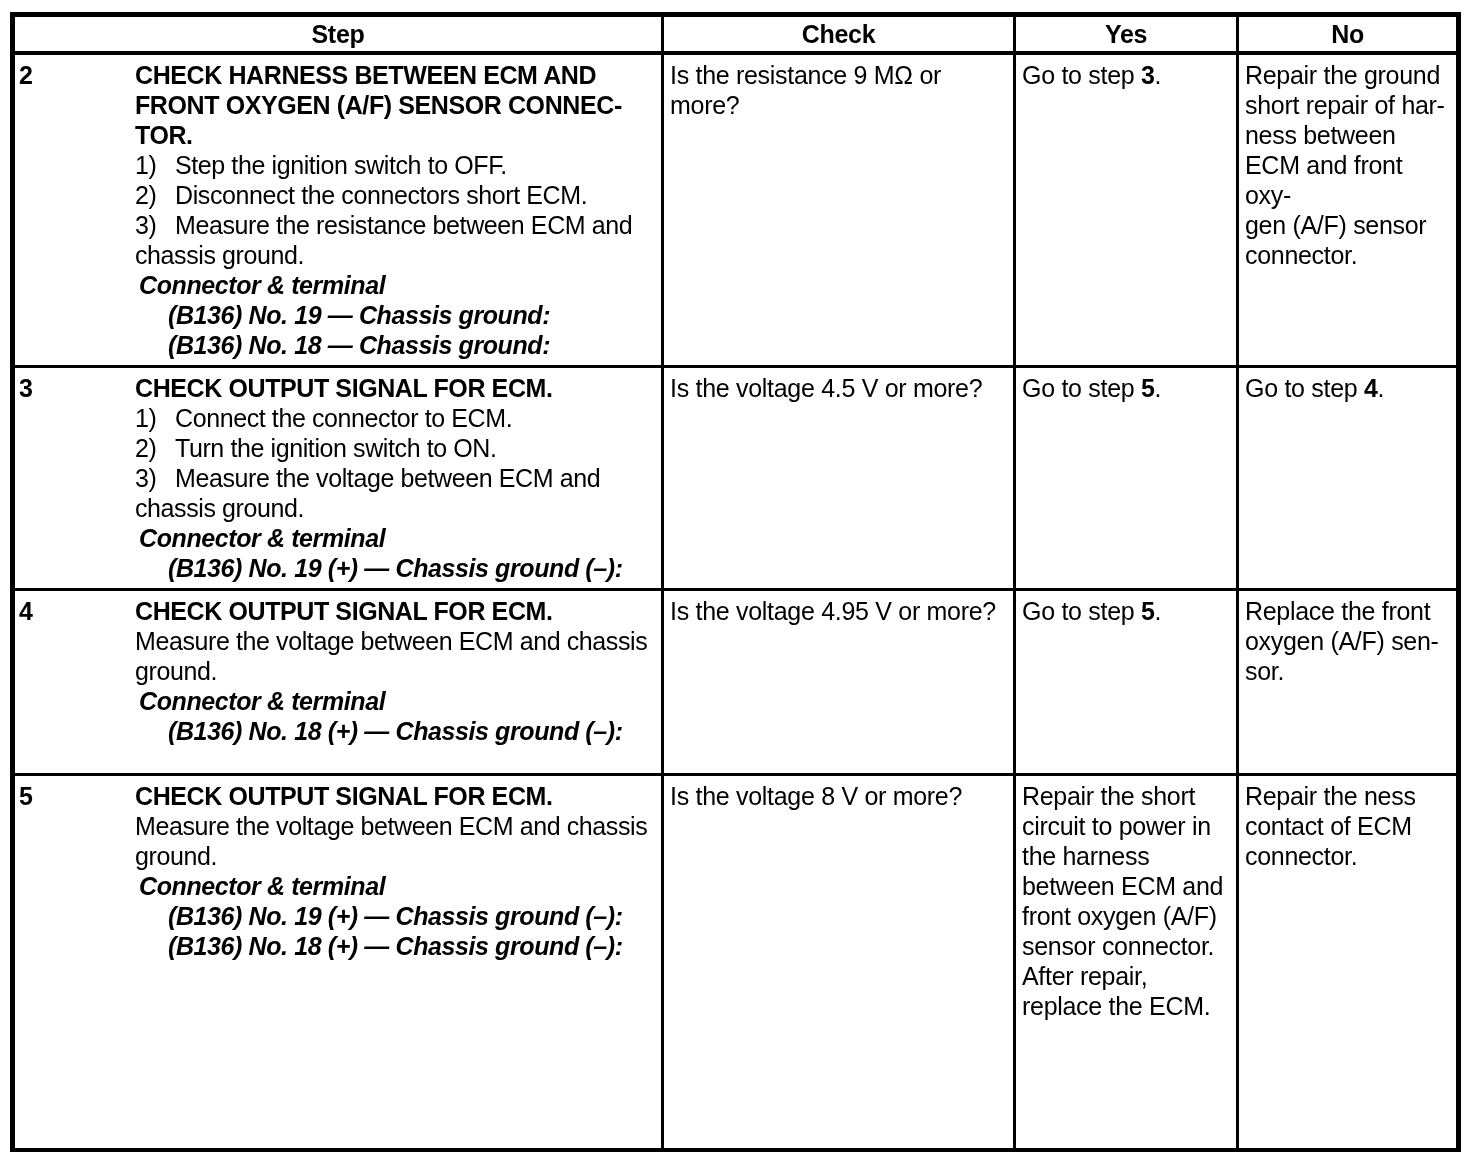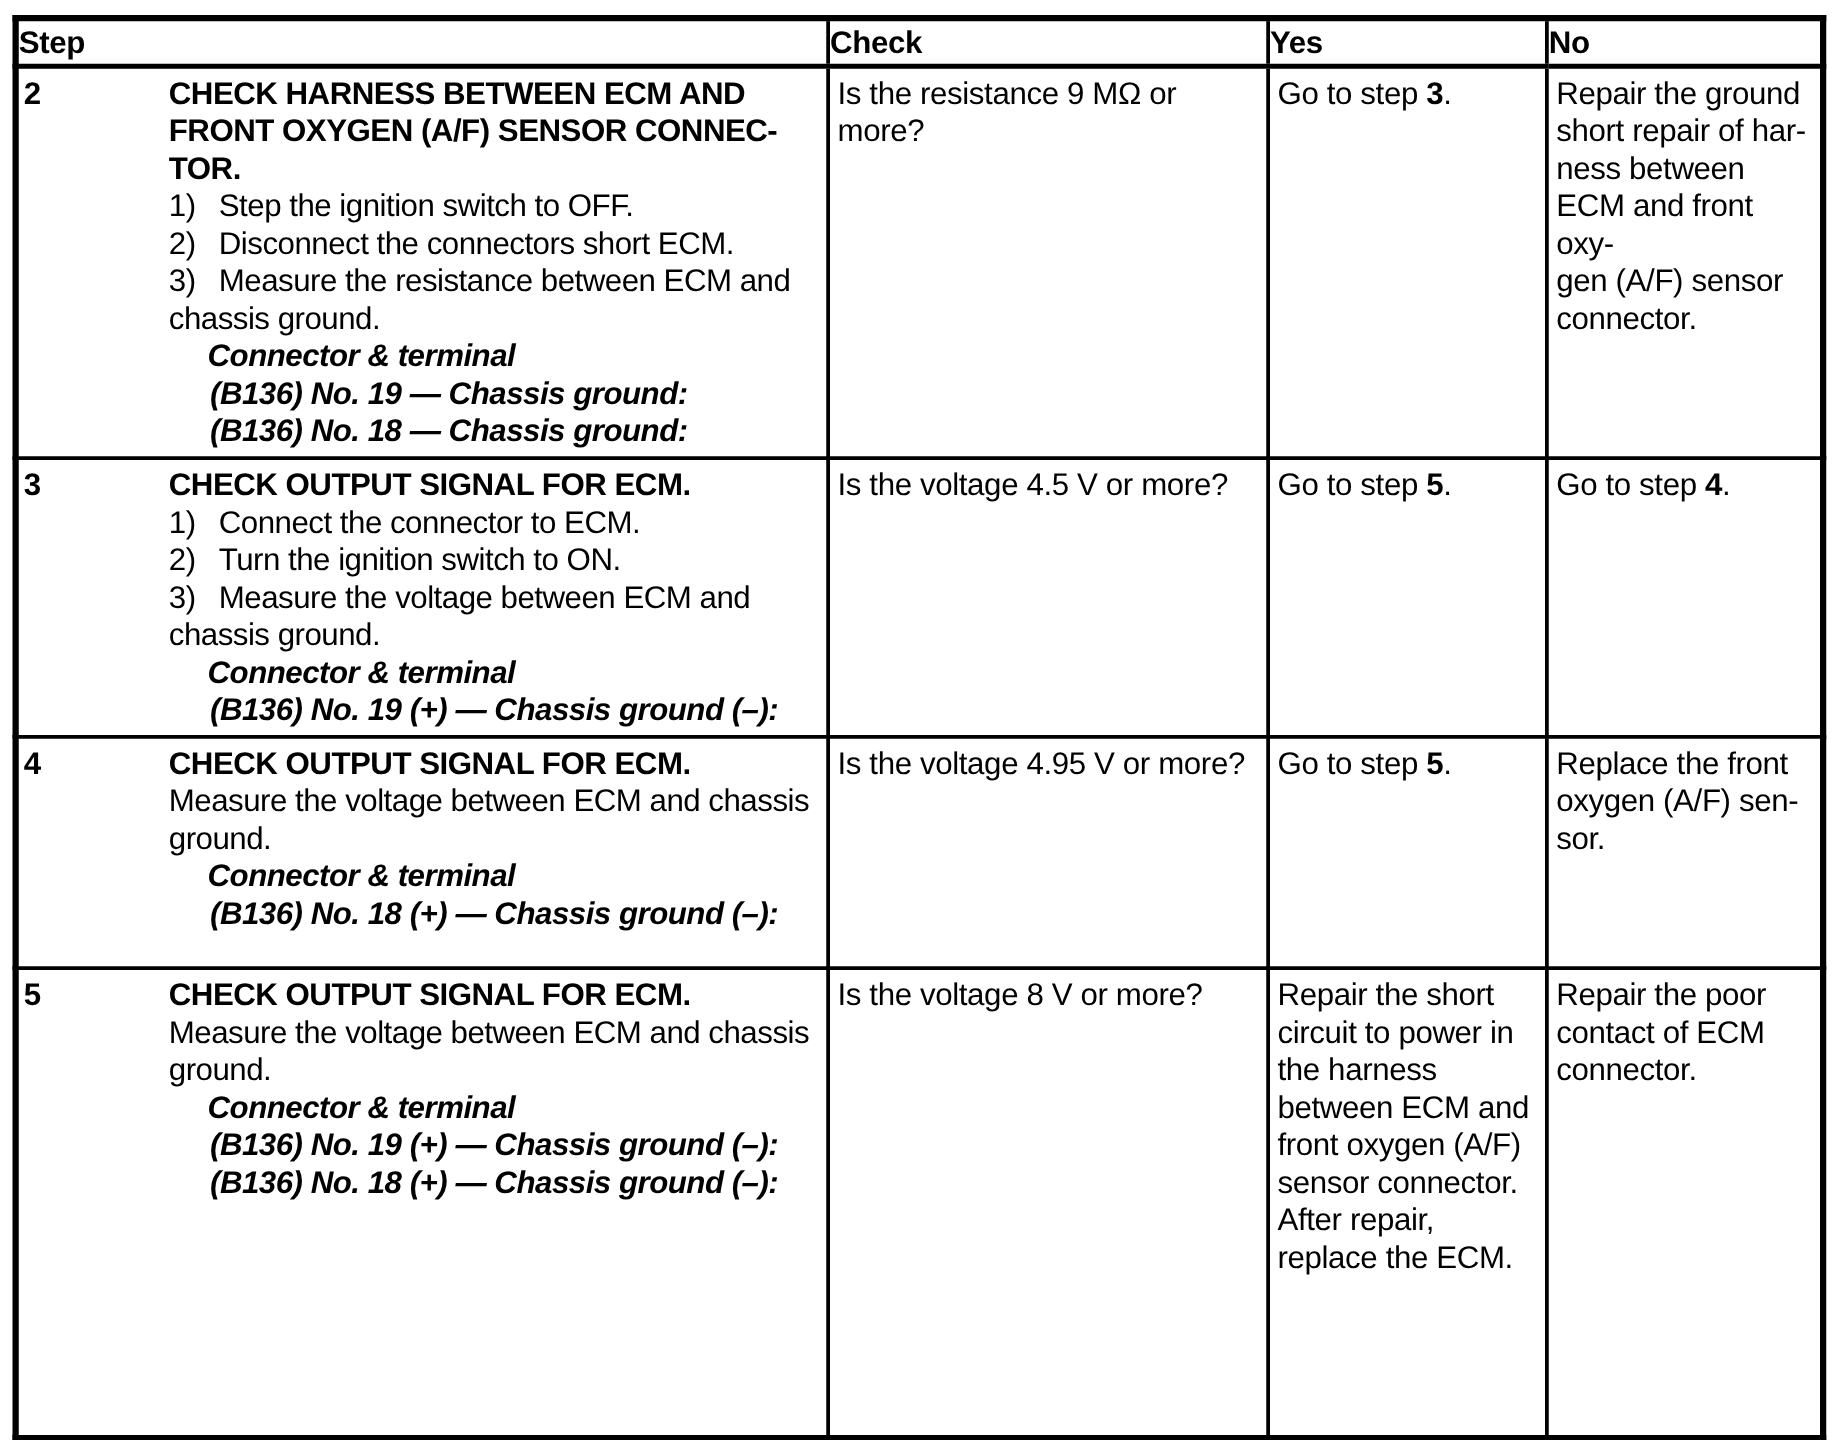--- a/index.html
+++ b/index.html
@@ -27,21 +27,21 @@
   col.c-step  { width: 650px; }
   col.c-check { width: 352px; }
   col.c-yes   { width: 223px; }
   col.c-no    { width: 221px; }
 
   th {
     border: 3px solid #000;
     border-bottom-width: 4px;
     font-size: 25px;
     font-weight: bold;
-    text-align: left;
+    text-align: center;
     height: 30px;
     padding: 2px 0;
     vertical-align: middle;
   }
   td {
     border: 3px solid #000;
     vertical-align: top;
     font-size: 25px;
     line-height: 30px;
     padding: 5px 5px 5px 5px;
@@ -68,21 +68,21 @@
     white-space: pre-line;
   }
   .line { white-space: pre-line; }
   .line.num .n {
     display: inline-block;
     width: 40px;
   }
   .line.label {
     font-weight: bold;
     font-style: italic;
-    margin-left: 31px;
+    margin-left: 4px;
   }
   .line.term {
     font-weight: bold;
     font-style: italic;
     margin-left: 33px;
   }
   td.check-cell, td.yes-cell, td.no-cell {
     white-space: pre-line;
     padding: 5px 3px 5px 6px;
   }
@@ -193,19 +193,19 @@
     </td>
     <td class="check-cell"><span>Is the voltage 8 V or more?</span></td>
     <td class="yes-cell"><span>Repair the short
 circuit to power in
 the harness
 between ECM and
 front oxygen (A/F)
 sensor connector.
 After repair,
 replace the ECM.</span></td>
-    <td class="no-cell"><span>Repair the poor
+    <td class="no-cell"><span>Repair the ness
 contact of ECM
 connector.</span></td>
   </tr>
 </tbody>
   </table>
 </div>
 
 </body></html>

